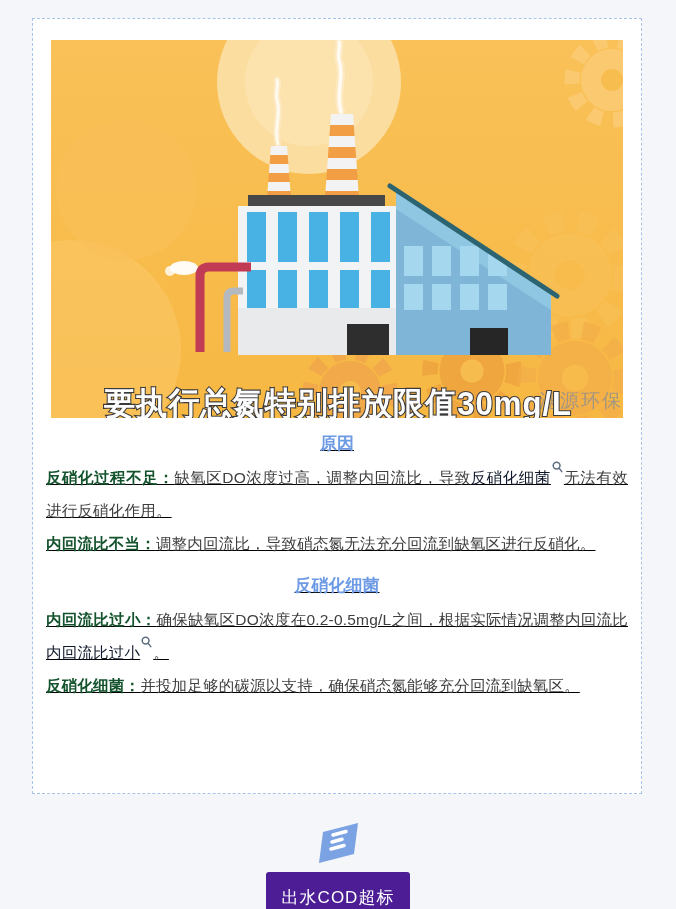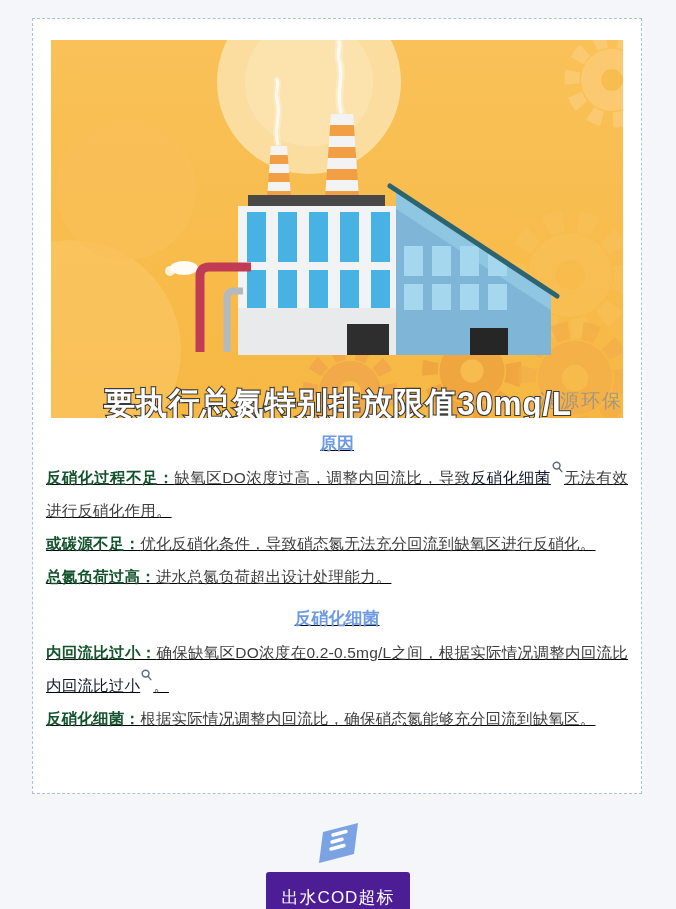--- a/index.html
+++ b/index.html
@@ -151,38 +151,35 @@
     <div class="sec-heading">原因</div>
 
     <p class="item">
       <span class="lead">反硝化过程不足：</span><span>缺氧区DO浓度过高，调整内回流比，导致</span><span class="term">反硝化细菌</span><svg class="s-icon" width="11" height="13" viewBox="0 0 11 13">
           <circle cx="4.6" cy="4.6" r="3.4" fill="none" stroke="#5e6d80" stroke-width="1.5"></circle>
           <line x1="7.2" y1="7.4" x2="9.8" y2="10.6" stroke="#5e6d80" stroke-width="1.5" stroke-linecap="round"></line>
         </svg><span>无法有效进行反硝化作用。</span>
     </p>
 
     <p class="item">
-      <span class="lead">或碳源不足：</span><span>优化反硝化条件，导致硝态氮无法充分回流到缺氧区进行反硝化。</span>
+      <span class="lead">内回流比不当：</span><span>调整内回流比，导致硝态氮无法充分回流到缺氧区进行反硝化。</span>
     </p>
 
-    <p class="item">
-      <span class="lead">总氮负荷过高：</span><span>进水总氮负荷超出设计处理能力。</span>
-    </p>
 
     <div class="sec-heading">反硝化细菌</div>
 
     <p class="item">
       <span class="lead">内回流比过小：</span><span>确保缺氧区DO浓度在0.2-0.5mg/L之间，根据实际情况调整内回流比</span><span class="term">内回流比过小</span><svg class="s-icon" width="11" height="13" viewBox="0 0 11 13">
           <circle cx="4.6" cy="4.6" r="3.4" fill="none" stroke="#5e6d80" stroke-width="1.5"></circle>
           <line x1="7.2" y1="7.4" x2="9.8" y2="10.6" stroke="#5e6d80" stroke-width="1.5" stroke-linecap="round"></line>
         </svg><span>。</span>
     </p>
 
     <p class="item">
-      <span class="lead">反硝化细菌：</span><span>根据实际情况调整内回流比，确保硝态氮能够充分回流到缺氧区。</span>
+      <span class="lead">反硝化细菌：</span><span>并投加足够的碳源以支持，确保硝态氮能够充分回流到缺氧区。</span>
     </p>
 
 
   </div>
 </div>
 
 <div class="footer">
   <svg class="doc-icon" width="54" height="48" viewBox="0 0 54 48">
     <polygon points="12,14 47,5 43,36 8,45" fill="#7ba2e3"></polygon>
     <path d="M22,17 L35,13.5" stroke="#ffffff" stroke-width="3.5" stroke-linecap="round" fill="none"></path>

